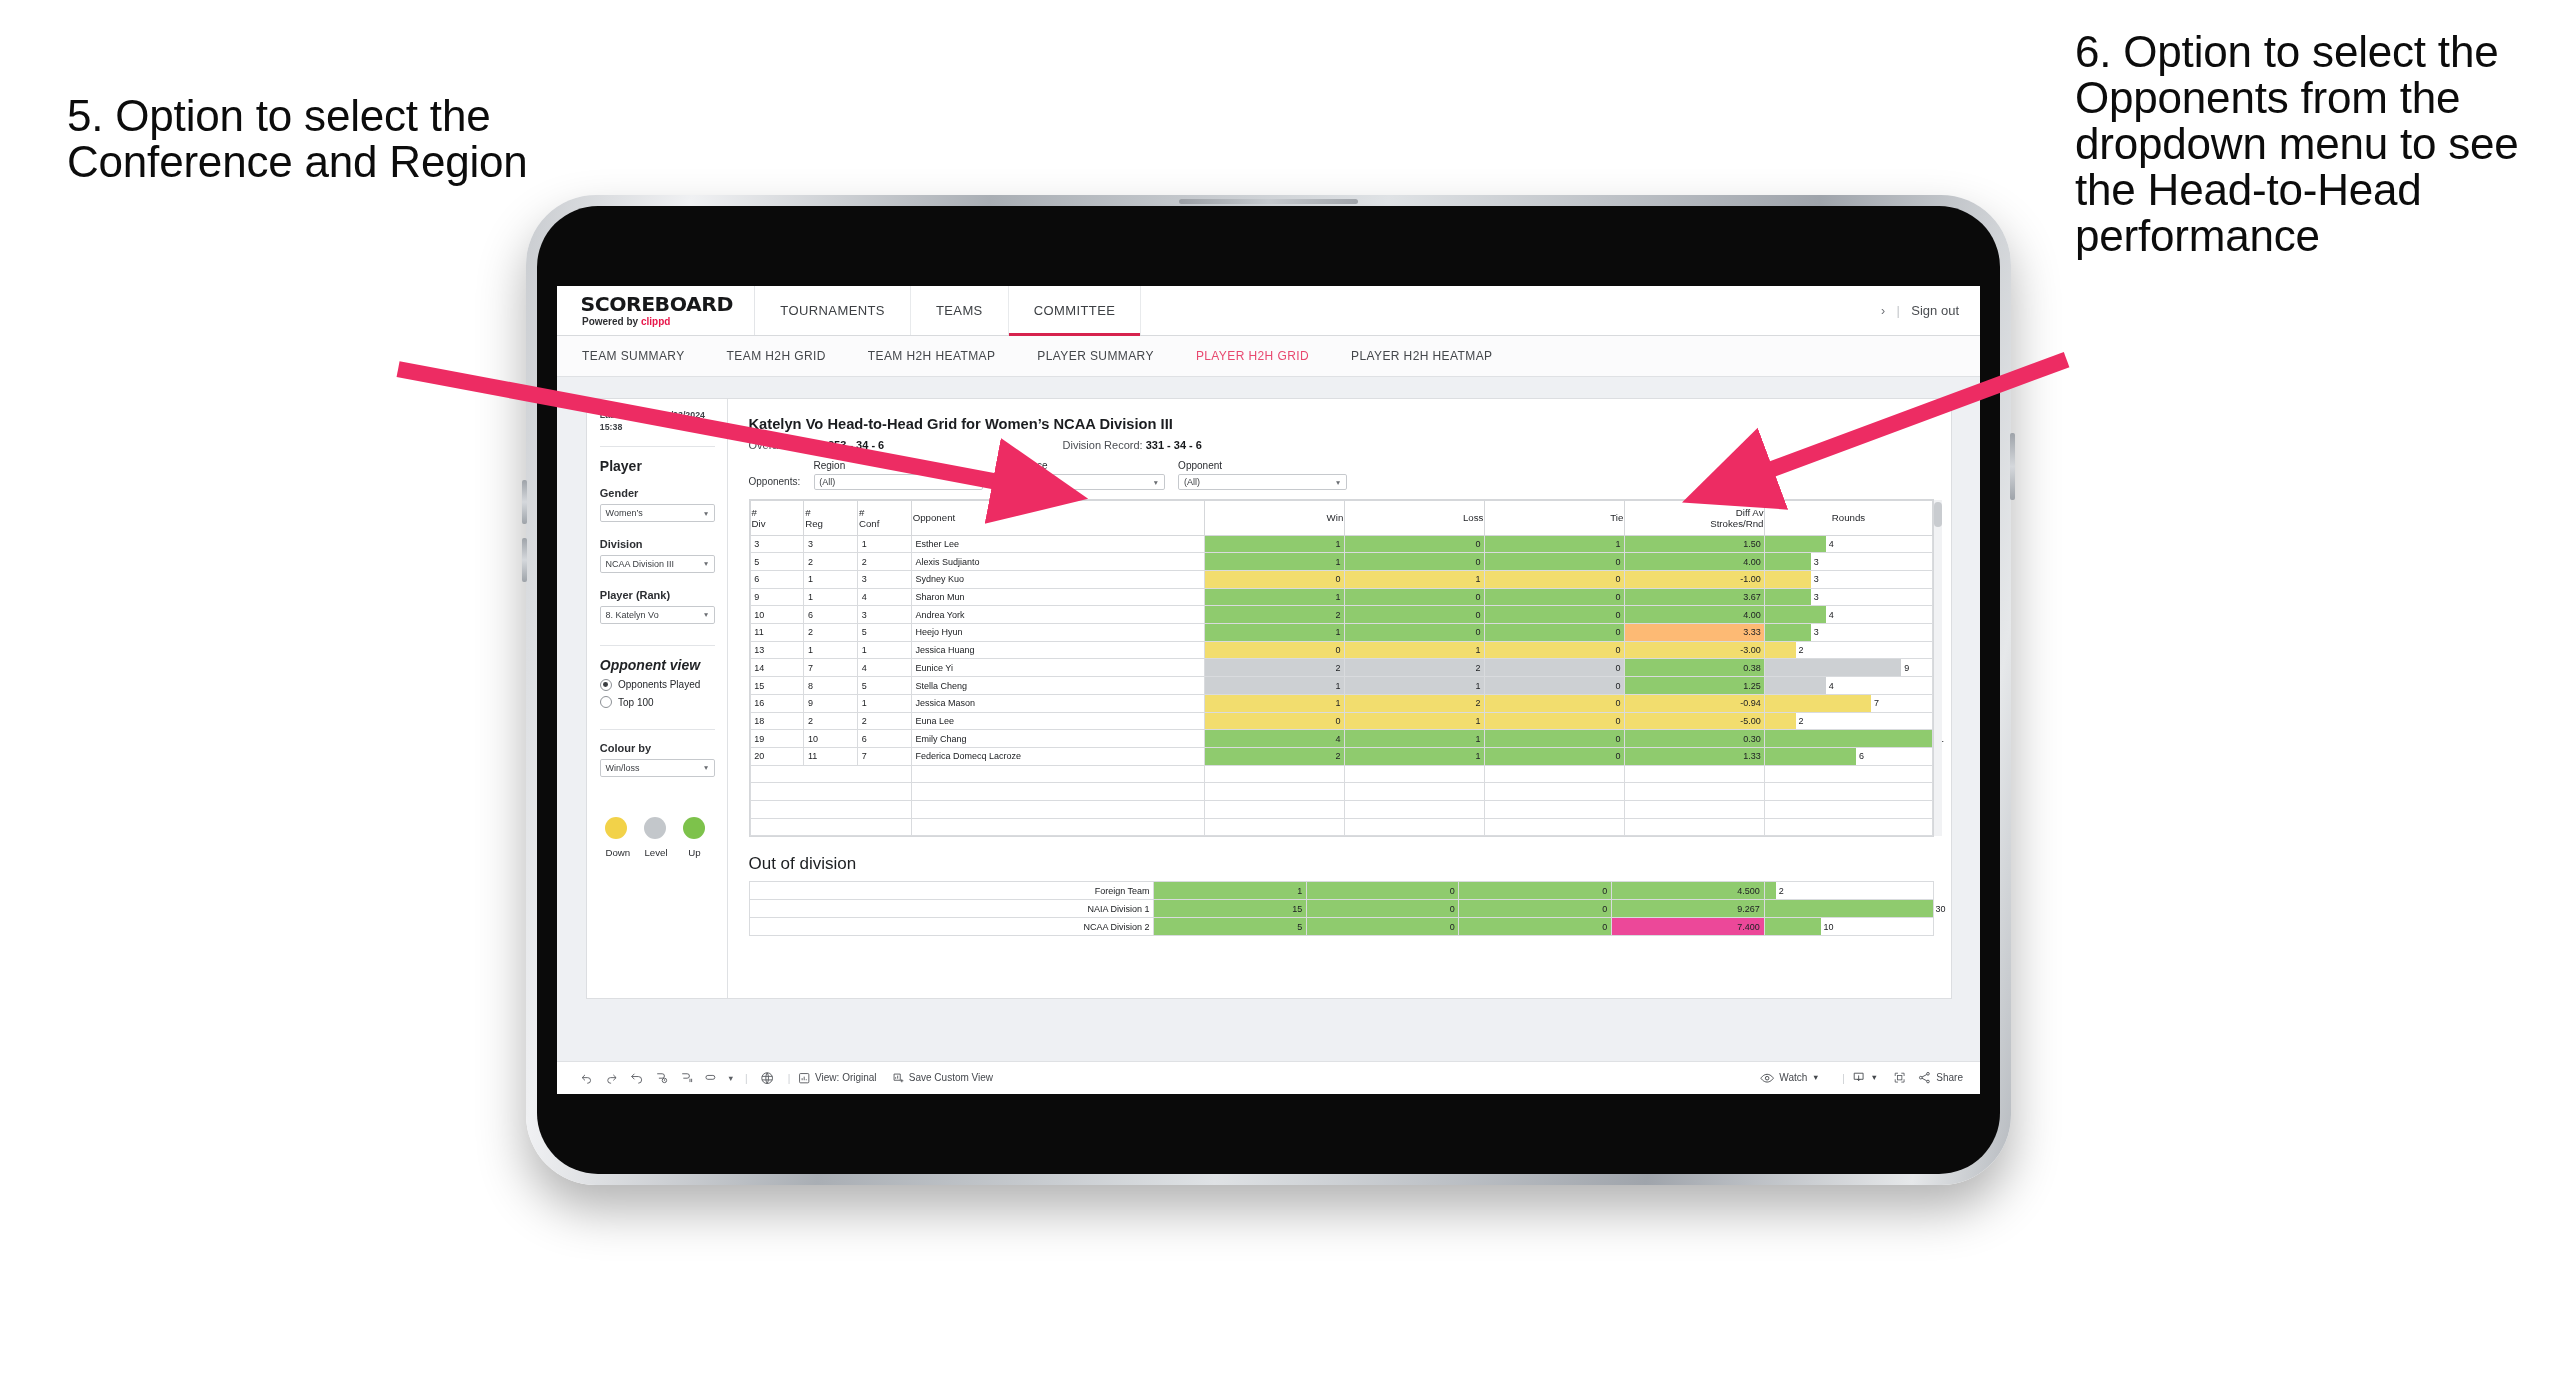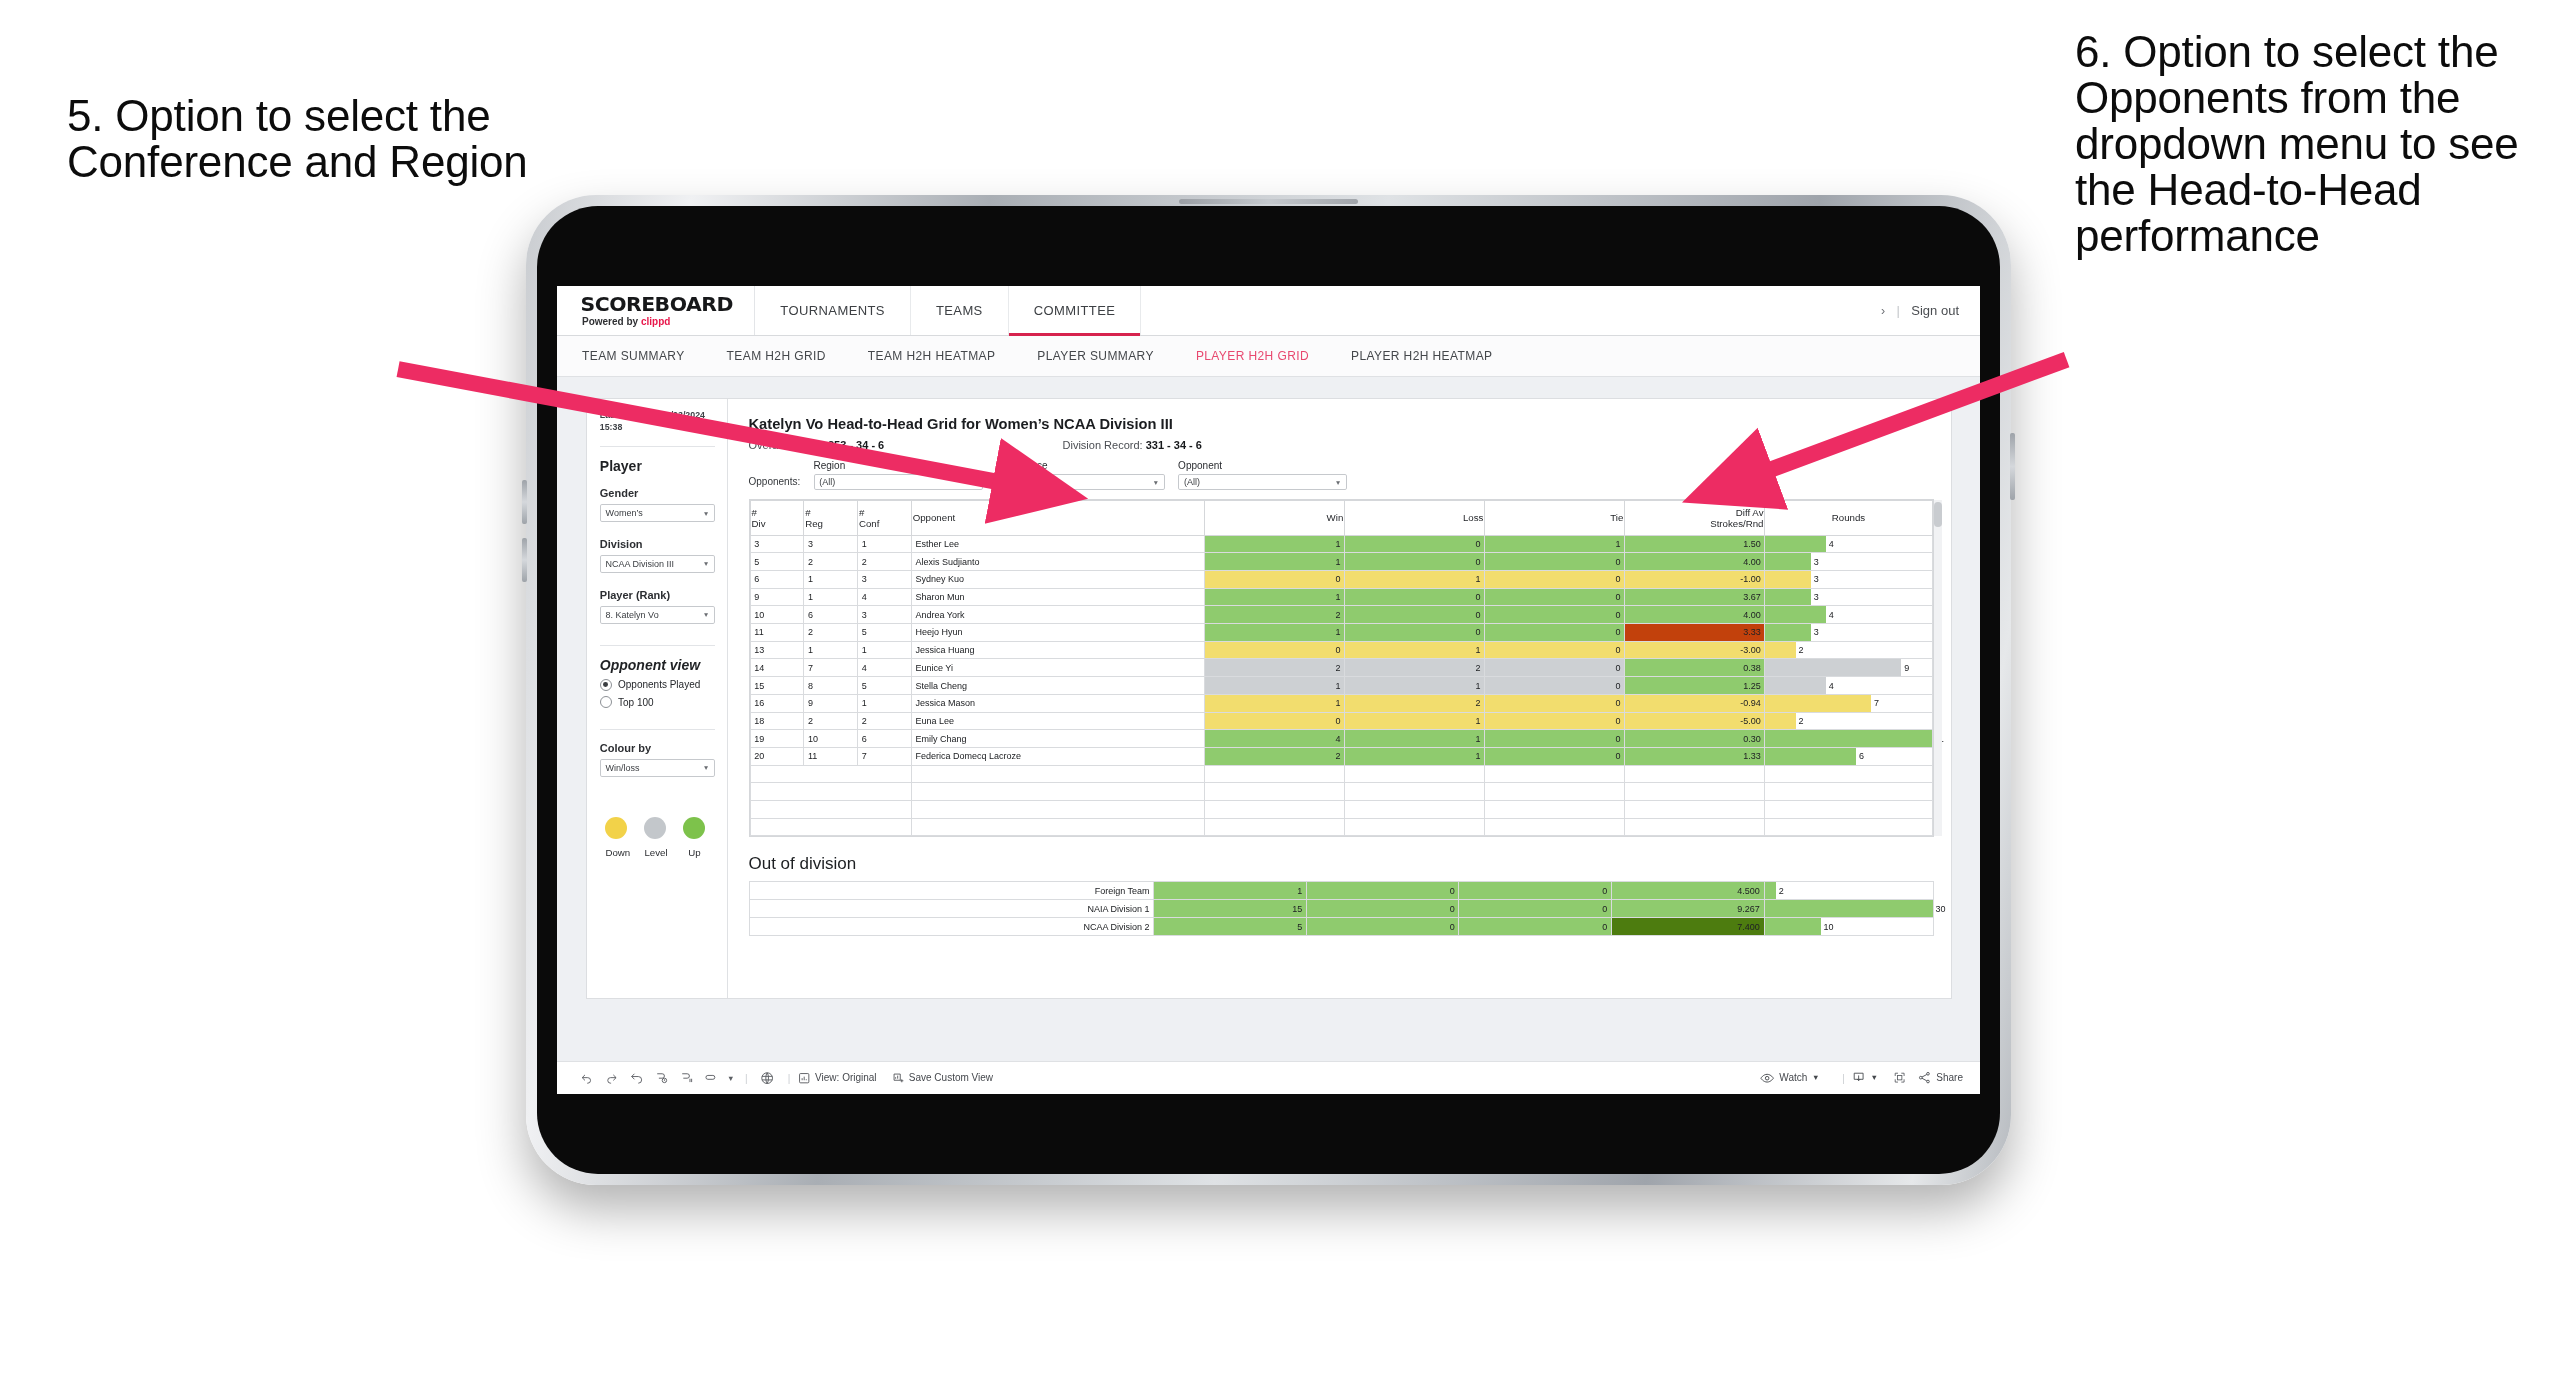--- a/index.html
+++ b/index.html
@@ -432,21 +432,21 @@
                       </td>
                     </tr>
                     <tr>
                       <td class="c-num">11</td>
                       <td class="c-num">2</td>
                       <td class="c-num">5</td>
                       <td class="c-opp">Heejo Hyun</td>
                       <td class="c-val" style="background:#8FCB6E;text-align:right;">1</td>
                       <td class="c-val" style="background:#8FCB6E;text-align:right;">0</td>
                       <td class="c-val" style="background:#8FCB6E;text-align:right;">0</td>
-                      <td class="c-val" style="background:#c2410c;text-align:right;">3.33</td>
+                      <td class="c-val" style="background:#fdba74;text-align:right;">3.33</td>
                       <td class="c-rnd">
                         <div class="bar" style="width: 27.2727%; background: rgb(143, 203, 110);"></div>
                         <div class="rndtxt" style="left: 27.2727%;">3</div>
                       </td>
                     </tr>
                     <tr>
                       <td class="c-num">13</td>
                       <td class="c-num">1</td>
                       <td class="c-num">1</td>
                       <td class="c-opp">Jessica Huang</td>
@@ -617,21 +617,21 @@
                     <td class="c-rnd">
                       <div class="bar" style="width: 100%; background: rgb(143, 203, 110);"></div>
                       <div class="rndtxt" style="left: 100%;">30</div>
                     </td>
                   </tr>
                   <tr>
                     <td class="ood-name">NCAA Division 2</td>
                     <td class="c-val" style="background:#8FCB6E;text-align:right;">5</td>
                     <td class="c-val" style="background:#8FCB6E;text-align:right;">0</td>
                     <td class="c-val" style="background:#8FCB6E;text-align:right;">0</td>
-                    <td class="c-val" style="background:#4d7c0f;text-align:right;">7.400</td>
+                    <td class="c-val" style="background:#ec4899;text-align:right;">7.400</td>
                     <td class="c-rnd">
                       <div class="bar" style="width: 33.3333%; background: rgb(143, 203, 110);"></div>
                       <div class="rndtxt" style="left: 33.3333%;">10</div>
                     </td>
                   </tr>
                 </tbody>
             </table>
           </section>
         </div>
 

